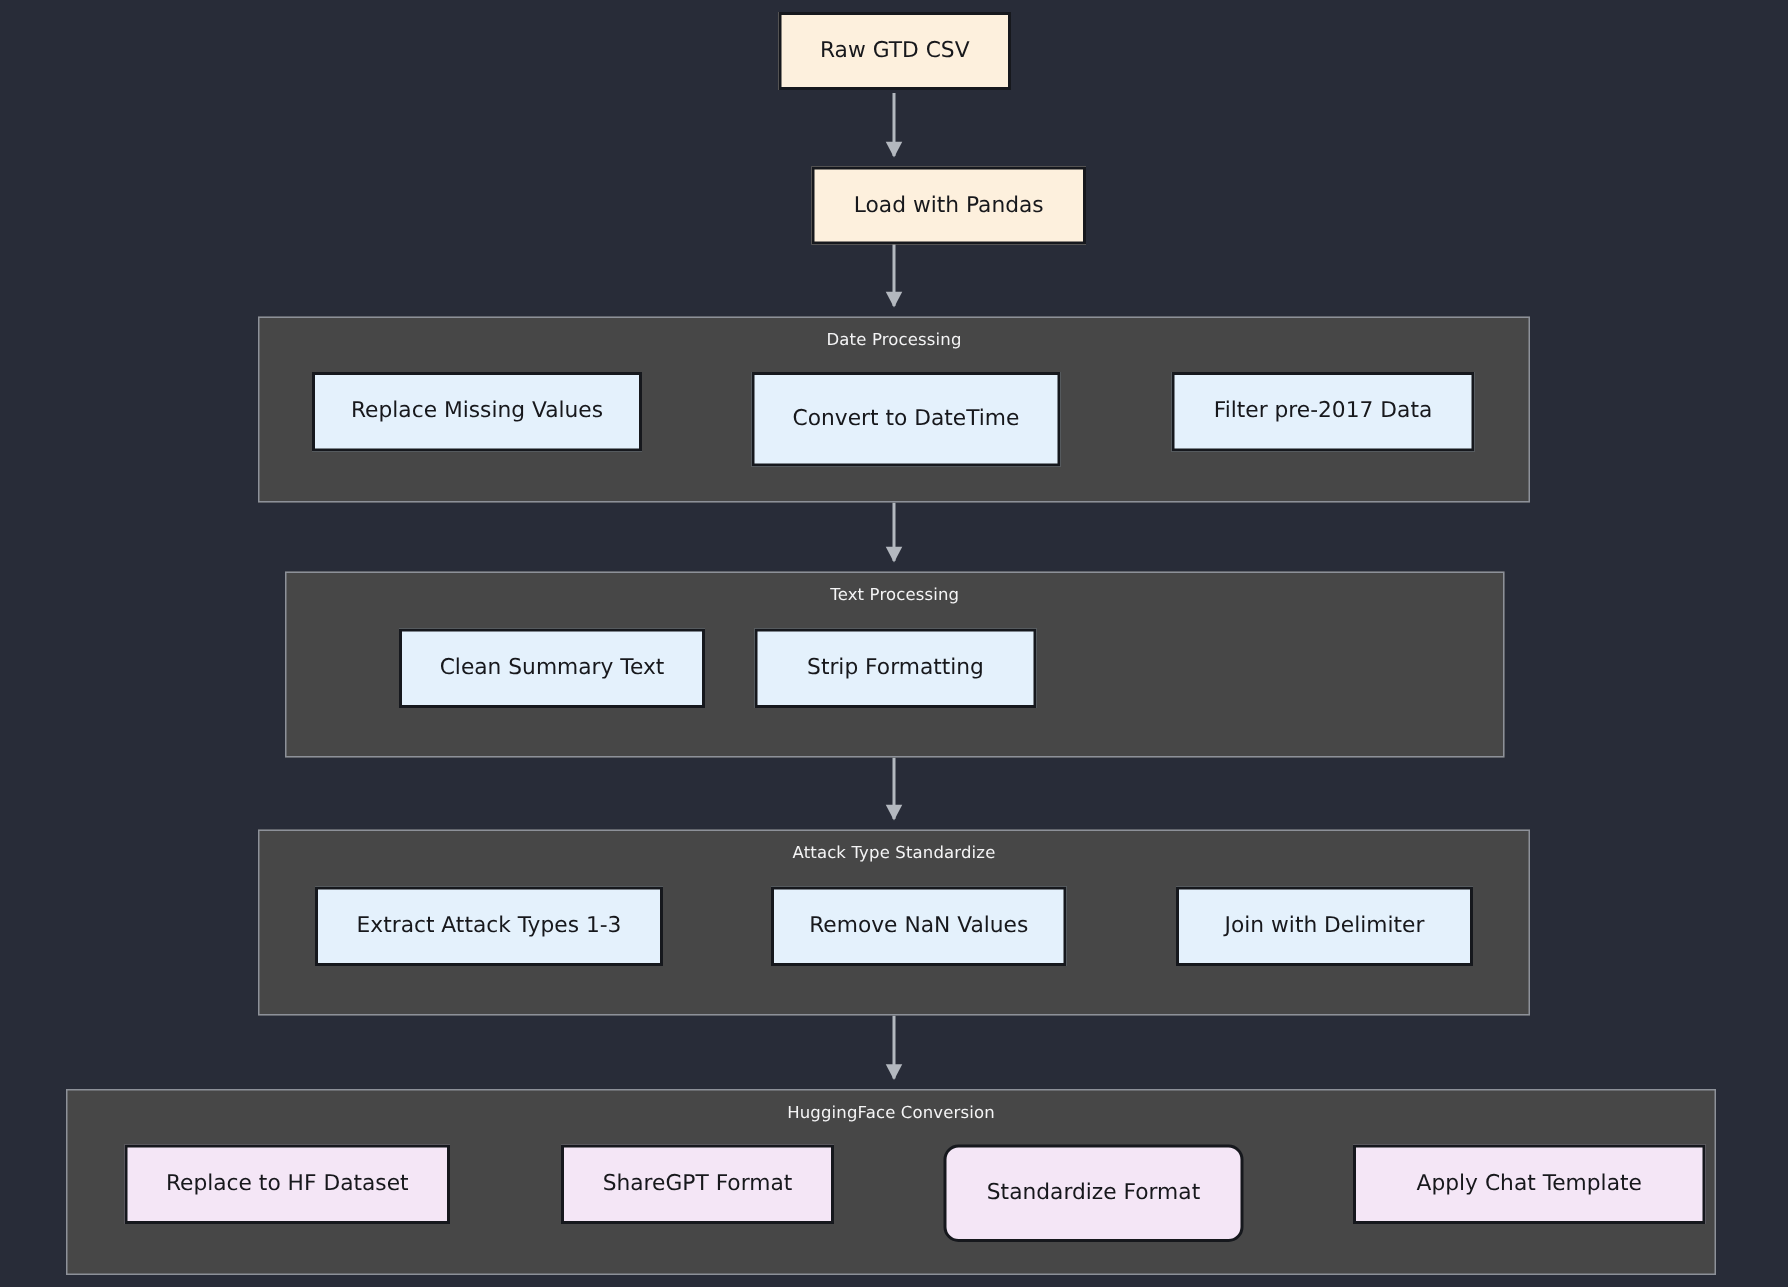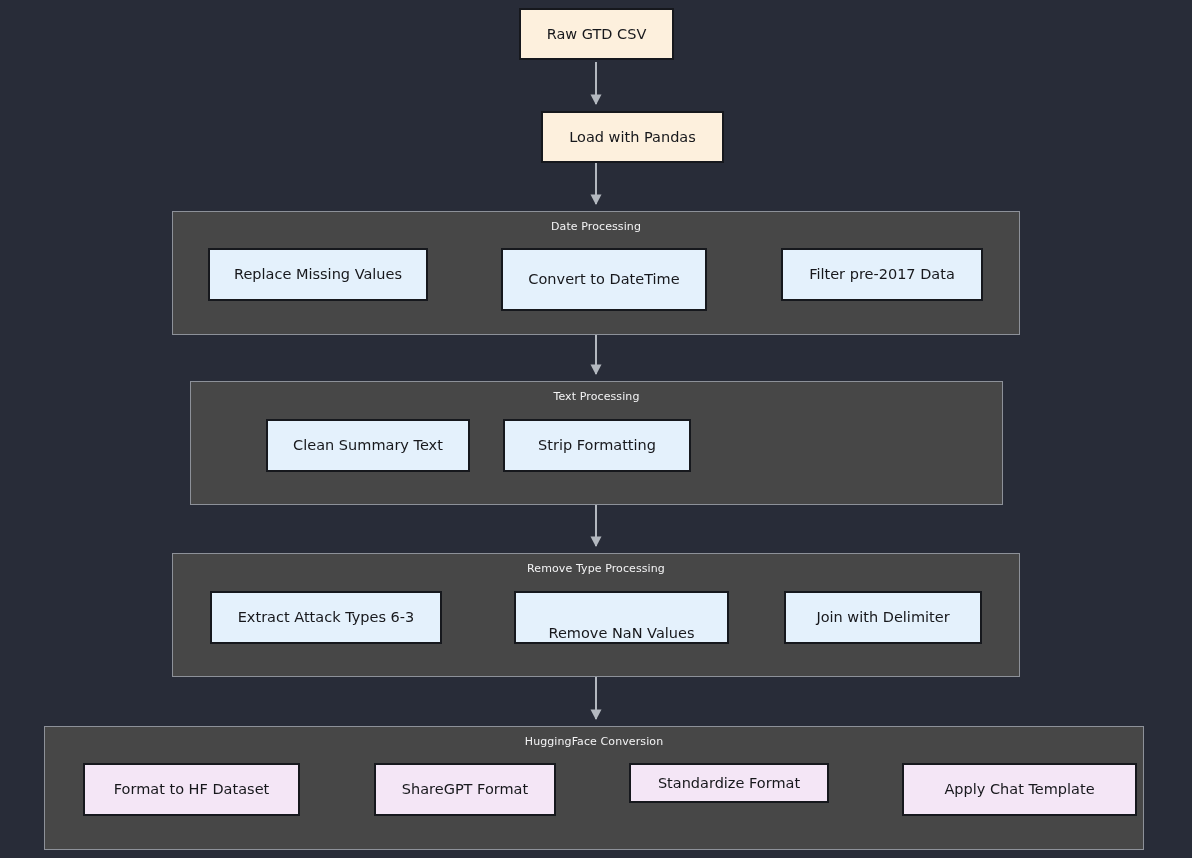--- a/index.html
+++ b/index.html
@@ -126,41 +126,41 @@
     <div class="subgraph-title">Text Processing</div>
   </div>
   <div class="node blue" style="left:226px; top:419px; width:204px; height:53px;margin-left:40px;">
     <span>Clean Summary Text</span>
   </div>
   <div class="node blue" style="left:503px; top:419px; width:188px; height:53px;">
     <span>Strip Formatting</span>
   </div>
 
   <div class="subgraph" style="left:172px; top:553px; width:848px; height:124px;">
-    <div class="subgraph-title">Remove Type Processing</div>
+    <div class="subgraph-title">Attack Type Standardize</div>
   </div>
   <div class="node blue" style="left:210px; top:591px; width:232px; height:53px;">
-    <span>Extract Attack Types 6-3</span>
+    <span>Extract Attack Types 1-3</span>
   </div>
-  <div class="node blue" style="left:514px; top:591px; width:215px; height:53px;align-items:flex-end;">
+  <div class="node blue" style="left:514px; top:591px; width:197px; height:53px;">
     <span>Remove NaN Values</span>
   </div>
   <div class="node blue" style="left:784px; top:591px; width:198px; height:53px;">
     <span>Join with Delimiter</span>
   </div>
 
   <div class="subgraph" style="left:44px; top:726px; width:1100px; height:124px;">
     <div class="subgraph-title">HuggingFace Conversion</div>
   </div>
   <div class="node pink" style="left:83px; top:763px; width:217px; height:53px;">
-    <span>Format to HF Dataset</span>
+    <span>Replace to HF Dataset</span>
   </div>
   <div class="node pink" style="left:374px; top:763px; width:182px; height:53px;">
     <span>ShareGPT Format</span>
   </div>
-  <div class="node pink" style="left:629px; top:763px; width:200px; height:40px;">
+  <div class="node pink" style="left:629px; top:763px; width:200px; height:65px;border-radius:10px;">
     <span>Standardize Format</span>
   </div>
   <div class="node pink" style="left:902px; top:763px; width:235px; height:53px;">
     <span>Apply Chat Template</span>
   </div>
 
 </div>
 
 </body></html>

